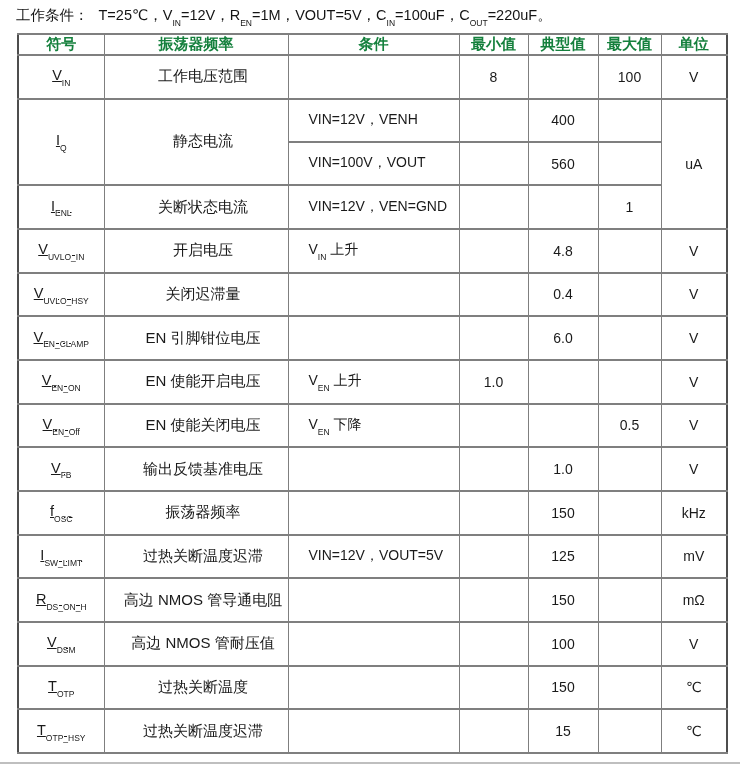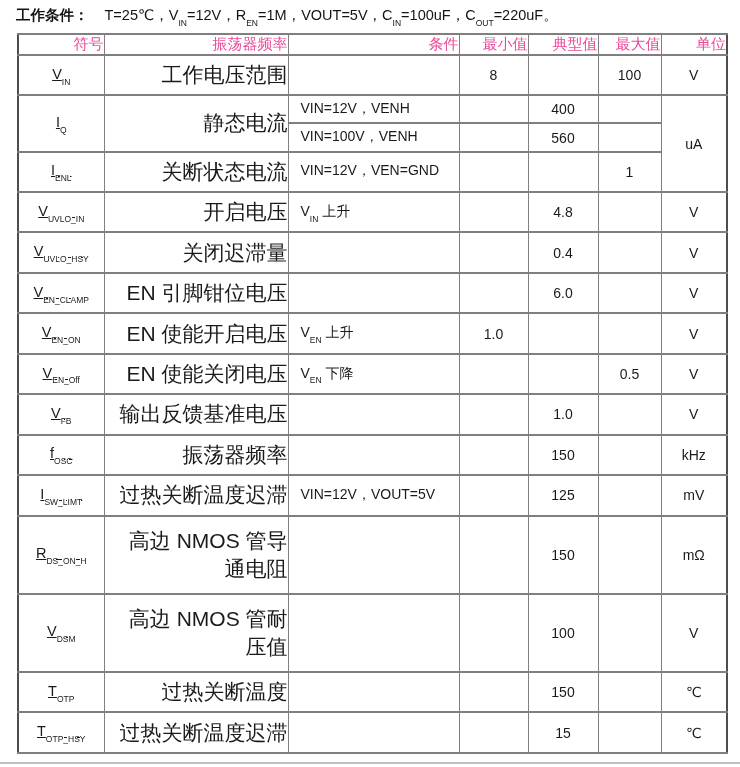--- a/index.html
+++ b/index.html
@@ -5,37 +5,37 @@
   html,body{margin:0;padding:0;}
   body{
     width:740px;height:767px;background:#ffffff;position:relative;
     font-family:"Liberation Sans","DejaVu Sans",sans-serif;color:#1a1a1a;
     overflow:hidden;
   }
   .cond-line{
     position:absolute;left:16px;top:6px;font-size:14.5px;white-space:nowrap;
     color:#141414;
   }
-  .cond-line .lbl{font-weight:700;margin-right:16px;}
+  .cond-line .lbl{font-weight:400;margin-right:10px;}
   sub.ss{font-size:8.5px;position:relative;top:2px;letter-spacing:0;}
   table.params{
     position:absolute;left:17px;top:33px;width:709px;height:721px;
     border-collapse:collapse;table-layout:fixed;
     border:2px solid #4d4d4d;
   }
   .params th,.params td{
     border:1px solid #7f7f7f;
     border-top-width:2px;border-bottom-width:2px;
     padding:0;vertical-align:middle;text-align:center;overflow:hidden;
     font-size:14px;color:#1a1a1a;background:#ffffff;
   }
-  .params th{font-size:15px;font-weight:normal;color:#ec4899;text-align:right;}
+  .params th{font-size:15px;font-weight:bold;color:#15803d;}
   td.sym{font-size:14.5px;text-decoration:underline;}
-  td.pname{text-align:right;padding-left:14px;font-size:21px;}
-  td.cnd{text-align:left;padding-left:12px;font-size:14px;}
+  td.pname{text-align:center;padding-left:14px;font-size:15px;}
+  td.cnd{text-align:left;padding-left:20px;font-size:14px;}
   td.val{font-size:14px;}
   td.unit{font-size:14px;}
   .page-divider{
     position:absolute;left:0;top:762px;width:740px;height:2px;background:#bfbfbf;
   }
 </style>
 </head>
 <body>
 
 <div class="cond-line">
@@ -76,21 +76,21 @@
     <tr>
       <td class="sym" rowspan="2"><span>I</span><sub class="ss">Q</sub></td>
       <td class="pname" rowspan="2">静态电流</td>
       <td class="cnd"><span>VIN=12V，VENH</span><sub class="ss"></sub><span></span></td>
       <td class="val"></td>
       <td class="val">400</td>
       <td class="val"></td>
       <td class="val unit" rowspan="3">uA</td>
     </tr>
     <tr>
-      <td class="cnd"><span>VIN=100V，VENH</span><sub class="ss"></sub><span></span></td>
+      <td class="cnd"><span>VIN=100V，VOUT</span><sub class="ss"></sub><span></span></td>
       <td class="val"></td>
       <td class="val">560</td>
       <td class="val"></td>
     </tr>
     <tr>
       <td class="sym"><span>I</span><sub class="ss">ENL</sub></td>
       <td class="pname">关断状态电流</td>
       <td class="cnd"><span>VIN=12V，VEN=GND</span><sub class="ss"></sub><span></span></td>
       <td class="val"></td>
       <td class="val"></td>

